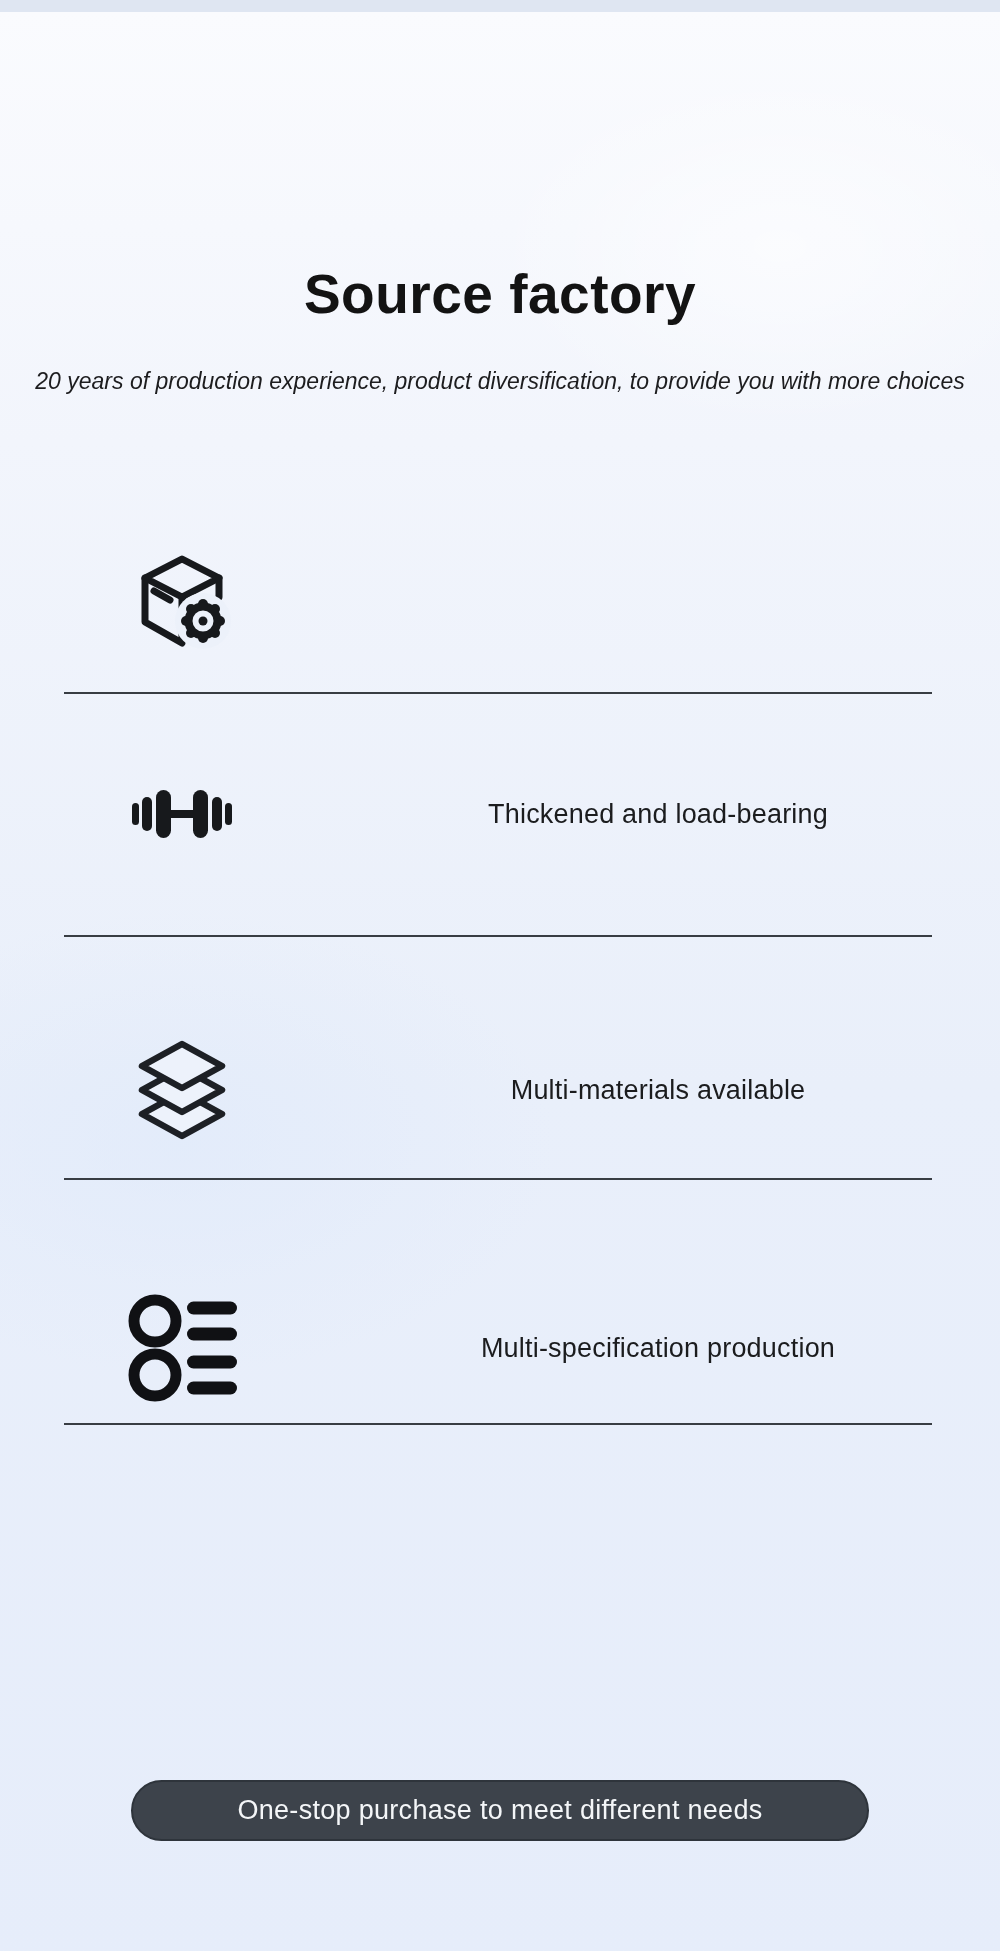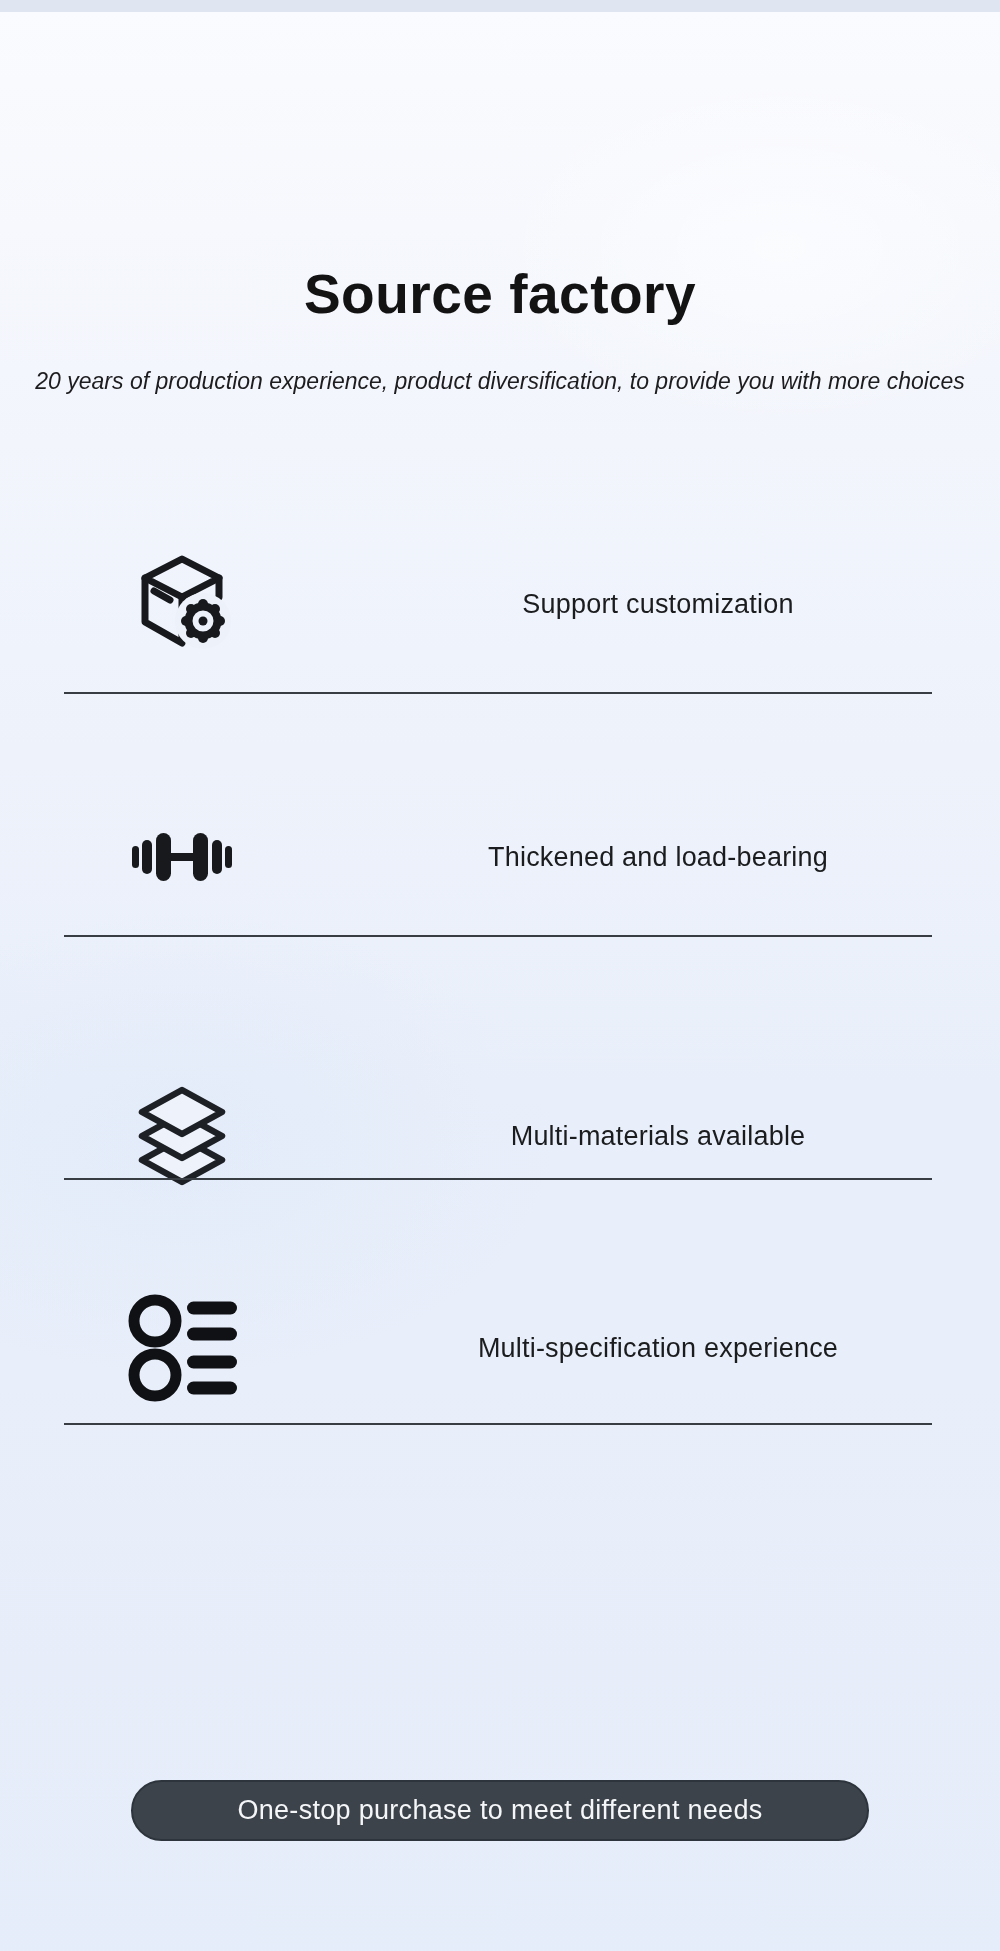--- a/index.html
+++ b/index.html
@@ -48,22 +48,22 @@
   .feature-label {
     position: absolute;
     left: 316px; right: 0; top: 0;
     height: 110px;
     display: flex; align-items: center; justify-content: center;
     font-size: 27px;
     color: #1b1c1e;
     letter-spacing: 0.2px;
   }
   .row1 { top: 537px; }
-  .row2 { top: 790px; }
-  .row3 { top: 1069px; text-align: center; }
+  .row2 { top: 747px; }
+  .row3 { top: 1023px; text-align: center; }
   .row4 { top: 1281px; }
   .row5 { top: 1515px; }
   .divider {
     position: absolute;
     left: 64px;
     width: 868px;
     height: 2px;
     background: #383d43;
   }
   .div1 { top: 680px; }
@@ -109,21 +109,20 @@
             <circle cx="93" cy="72" r="5"></circle>
           <circle cx="64" cy="60" r="5"></circle>
             <circle cx="88" cy="60" r="5"></circle>
           <circle cx="64" cy="84" r="5"></circle>
             <circle cx="88" cy="84" r="5"></circle>
         </g>
         <circle cx="76" cy="72" r="14.5" stroke-width="8"></circle>
         <circle cx="76" cy="72" r="4.5" fill="#17191c" stroke="none"></circle>
       </svg>
     </span>
-    <span class="feature-label">Support customization</span>
   </div>
   <div class="divider div1"></div>
 
   <div class="feature-row row2">
     <span class="feature-icon">
       <svg viewBox="0 0 110 110" fill="#17191c" stroke="none">
         <rect x="36" y="51" width="38" height="8" rx="4"></rect>
         <rect x="29" y="31" width="15" height="48" rx="7.5"></rect>
         <rect x="66" y="31" width="15" height="48" rx="7.5"></rect>
         <rect x="15" y="38" width="10" height="34" rx="5"></rect>
@@ -154,20 +153,20 @@
         <circle cx="28" cy="28" r="21" fill="none" stroke="#101114" stroke-width="11"></circle>
         <circle cx="28" cy="82" r="21" fill="none" stroke="#101114" stroke-width="11"></circle>
         <g fill="#101114">
           <rect x="60" y="8.5" width="50" height="13" rx="6.5"></rect>
           <rect x="60" y="34.5" width="50" height="13" rx="6.5"></rect>
           <rect x="60" y="62.5" width="50" height="13" rx="6.5"></rect>
           <rect x="60" y="88.5" width="50" height="13" rx="6.5"></rect>
         </g>
       </svg>
     </span>
-    <span class="feature-label">Multi-specification experience</span>
+    <span class="feature-label">Multi-specification production</span>
   </div>
   <div class="divider div4"></div>
 
 
   <div class="cta-button">One-stop purchase to meet different needs</div>
 
 </div>
 
 </body></html>

